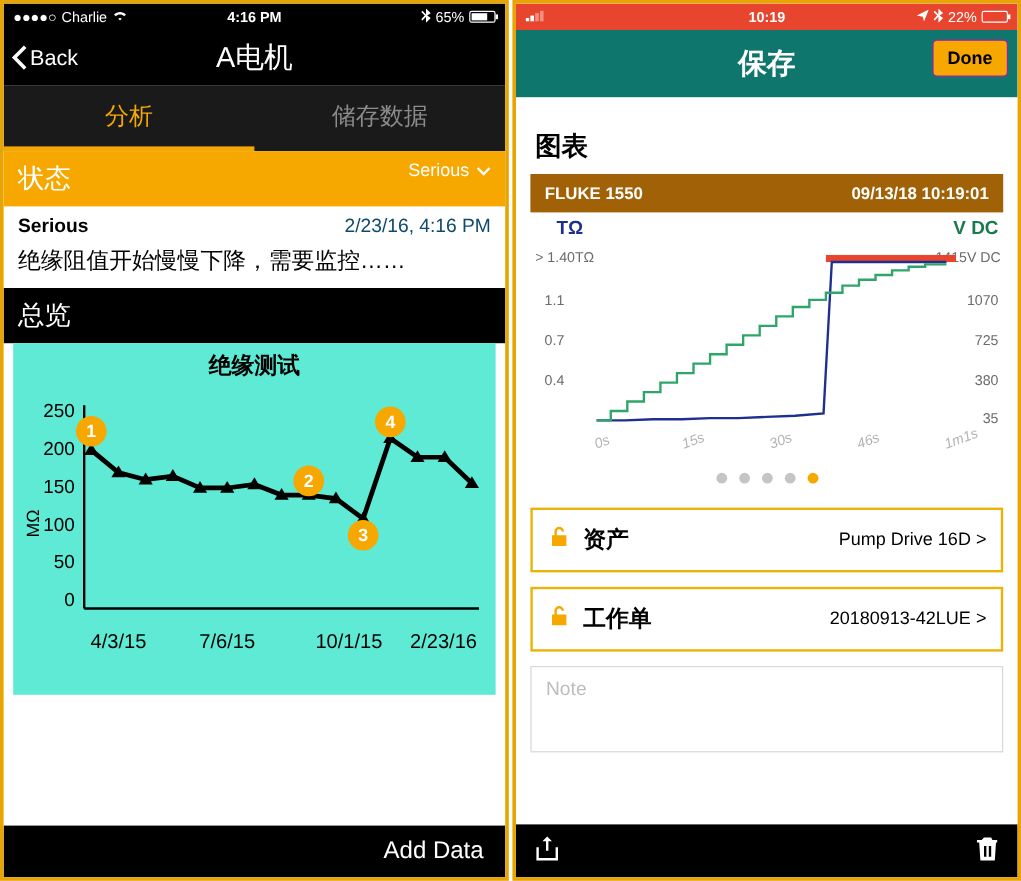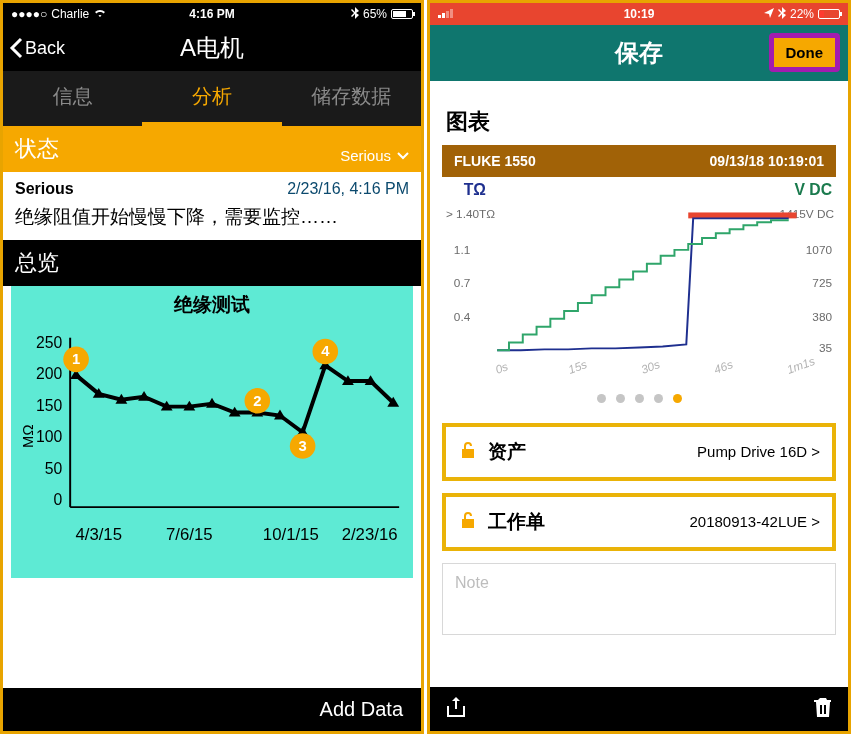--- a/index.html
+++ b/index.html
@@ -17,41 +17,41 @@
   .battery::after{content:"";position:absolute;right:-3px;top:2px;width:2px;height:4px;background:currentColor;}
   .battery .fill{position:absolute;left:1px;top:1px;bottom:1px;background:currentColor;}
 
   
   .hdr1 { background:#000; color:#fff; height:46px; display:flex;align-items:center;position:relative;}
   .back { display:flex;align-items:center;gap:2px;font-size:18px;padding-left:6px;}
   .title1 { position:absolute;left:50%;transform:translateX(-50%);font-size:24px;font-weight:500;}
   .tabs { display:flex;background:#1a1a1a;}
   .tab { flex:1;text-align:center;padding:12px 0;font-size:20px;color:#8b8b8b;}
   .tab.active{color:#f6a800;border-bottom:4px solid #f6a800;}
-  .status-row{background:#f6a800;color:#fff;display:flex;align-items:flex-end;justify-content:space-between;padding:8px 12px;font-size:22px;position:relative;}
+  .status-row{background:#f6a800;color:#fff;display:flex;align-items:flex-start;justify-content:space-between;padding:8px 12px;font-size:22px;position:relative;}
   .status-sel{font-size:15px;display:flex;align-items:center;gap:6px;}
   .note-row{display:flex;justify-content:space-between;padding:8px 12px 2px;font-size:16px;}
   .note-body{padding:4px 12px 10px;font-size:19px;}
   .overview-bar{background:#000;color:#fff;font-size:22px;padding:8px 12px;}
   .chart-area{background:#5eead4;margin:0 8px;padding:6px 4px 0 4px;}
   .chart-title{font-size:19px;font-weight:700;text-align:center;}
   .left-chart-svg{width:100%;height:auto;}
   .add-data{background:#000;color:#fff;text-align:right;padding:10px 18px;font-size:20px;position:absolute;bottom:0;left:0;right:0;}
 
   
   .hdr2{background:#0f766e;color:#fff;height:56px;display:flex;align-items:center;justify-content:center;position:relative;}
   .title2{font-size:24px;font-weight:600;}
-  .done-btn{position:absolute;right:8px;top:8px;background:#f6a800;border:5px solid #a21caf;color:#000;font-weight:700;padding:6px 12px;border-radius:4px;font-size:15px;}
+  .done-btn{position:absolute;right:8px;top:8px;background:#f6a800;border:1px solid #a21caf;color:#000;font-weight:700;padding:6px 12px;border-radius:4px;font-size:15px;}
   .section-title{font-size:22px;font-weight:700;padding:14px 16px 8px;margin-top:12px;}
   .graph-hdr{background:#a16207;color:#fff;display:flex;justify-content:space-between;padding:8px 12px;font-size:14px;font-weight:700;margin:0 12px;}
   .right-chart-svg{display:block;margin:0 12px;width:calc(100% - 24px);}
   .pager{display:flex;gap:10px;justify-content:center;padding:10px 0 14px;}
   .dot{width:9px;height:9px;border-radius:50%;background:#c5c5c5;}
   .dot.active{background:#f6a800;}
-  .row-card{border:4px solid #eab308;margin:6px 12px;padding:12px 12px;display:flex;align-items:center;gap:10px;}
+  .row-card{border:2px solid #eab308;margin:6px 12px;padding:12px 12px;display:flex;align-items:center;gap:10px;}
   .row-card .label{font-size:19px;font-weight:700;}
   .row-card .value{margin-left:auto;font-size:15px;}
   .note-card{border:1px solid #d8d8d8;margin:6px 12px;padding:10px 12px 42px;color:#bdbdbd;font-size:16px;}
   .bottombar{position:absolute;bottom:0;left:0;right:0;height:44px;background:#000;color:#fff;display:flex;align-items:center;justify-content:space-between;padding:0 16px;}
   .lock-open{color:#f6a800;}
 </style>
 </head>
 <body>
 
 <div class="canvas">
@@ -85,21 +85,20 @@
       <div class="back">
         <svg width="14" height="22" viewBox="0 0 14 22">
             <path d="M12 2L3 11l9 9" stroke="#fff" stroke-width="3" fill="none"></path>
           </svg>
         <span>Back</span>
       </div>
       <div class="title1">A电机</div>
     </div>
 
     <div class="tabs">
-      <div class="tab">信息</div>
       <div class="tab active">分析</div>
       <div class="tab">储存数据</div>
     </div>
 
     <div class="status-row">
       <span>状态</span>
       <span class="status-sel">
         <span>Serious</span>
         <svg width="12" height="8" viewBox="0 0 12 8">
             <path d="M1 1l5 5 5-5" stroke="#fff" stroke-width="2" fill="none"></path>

